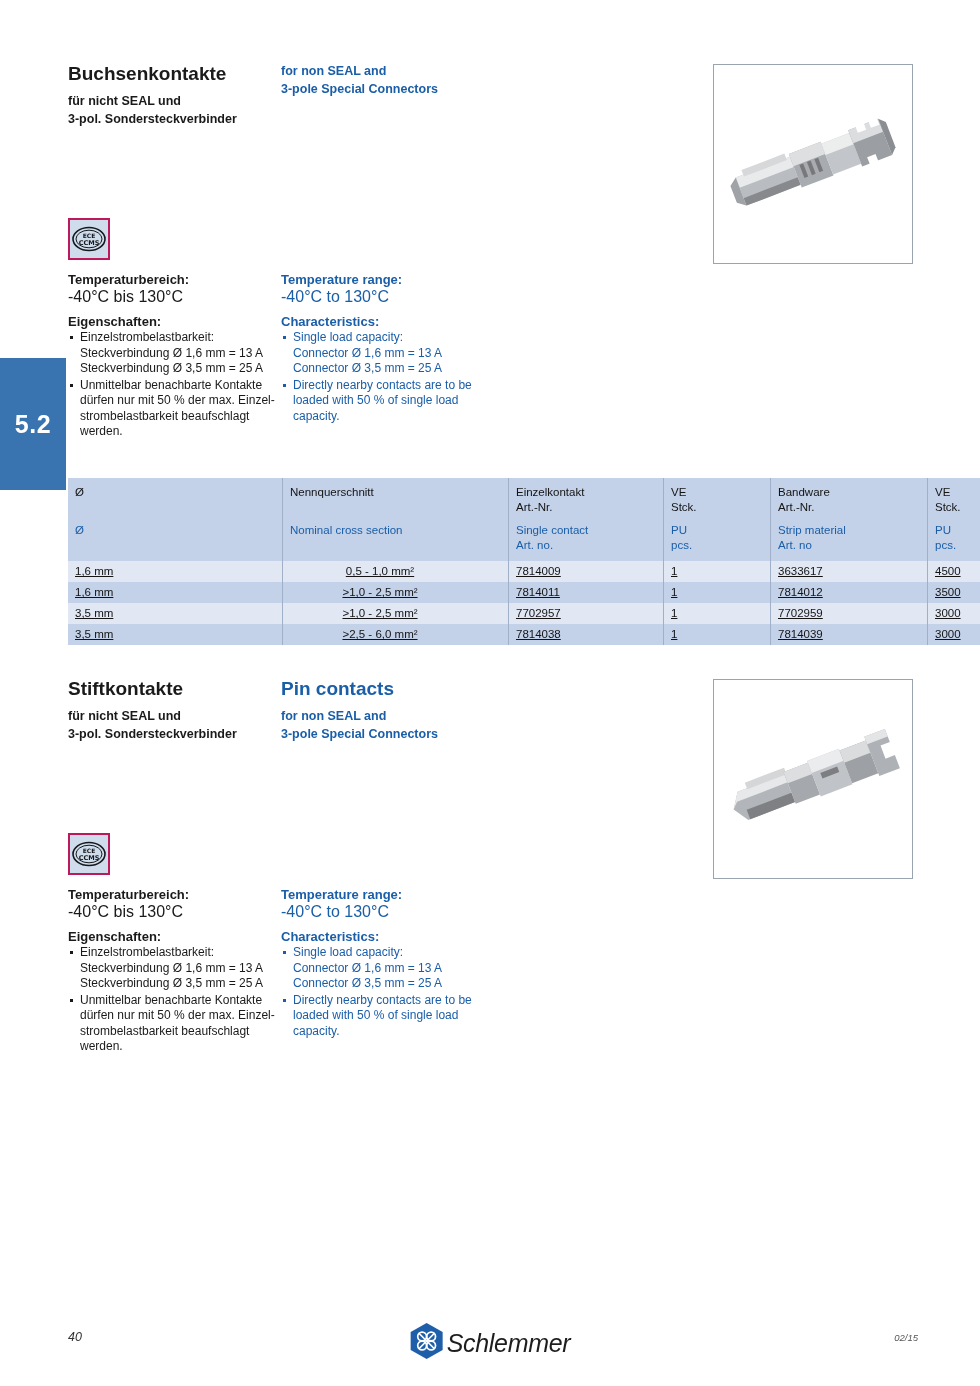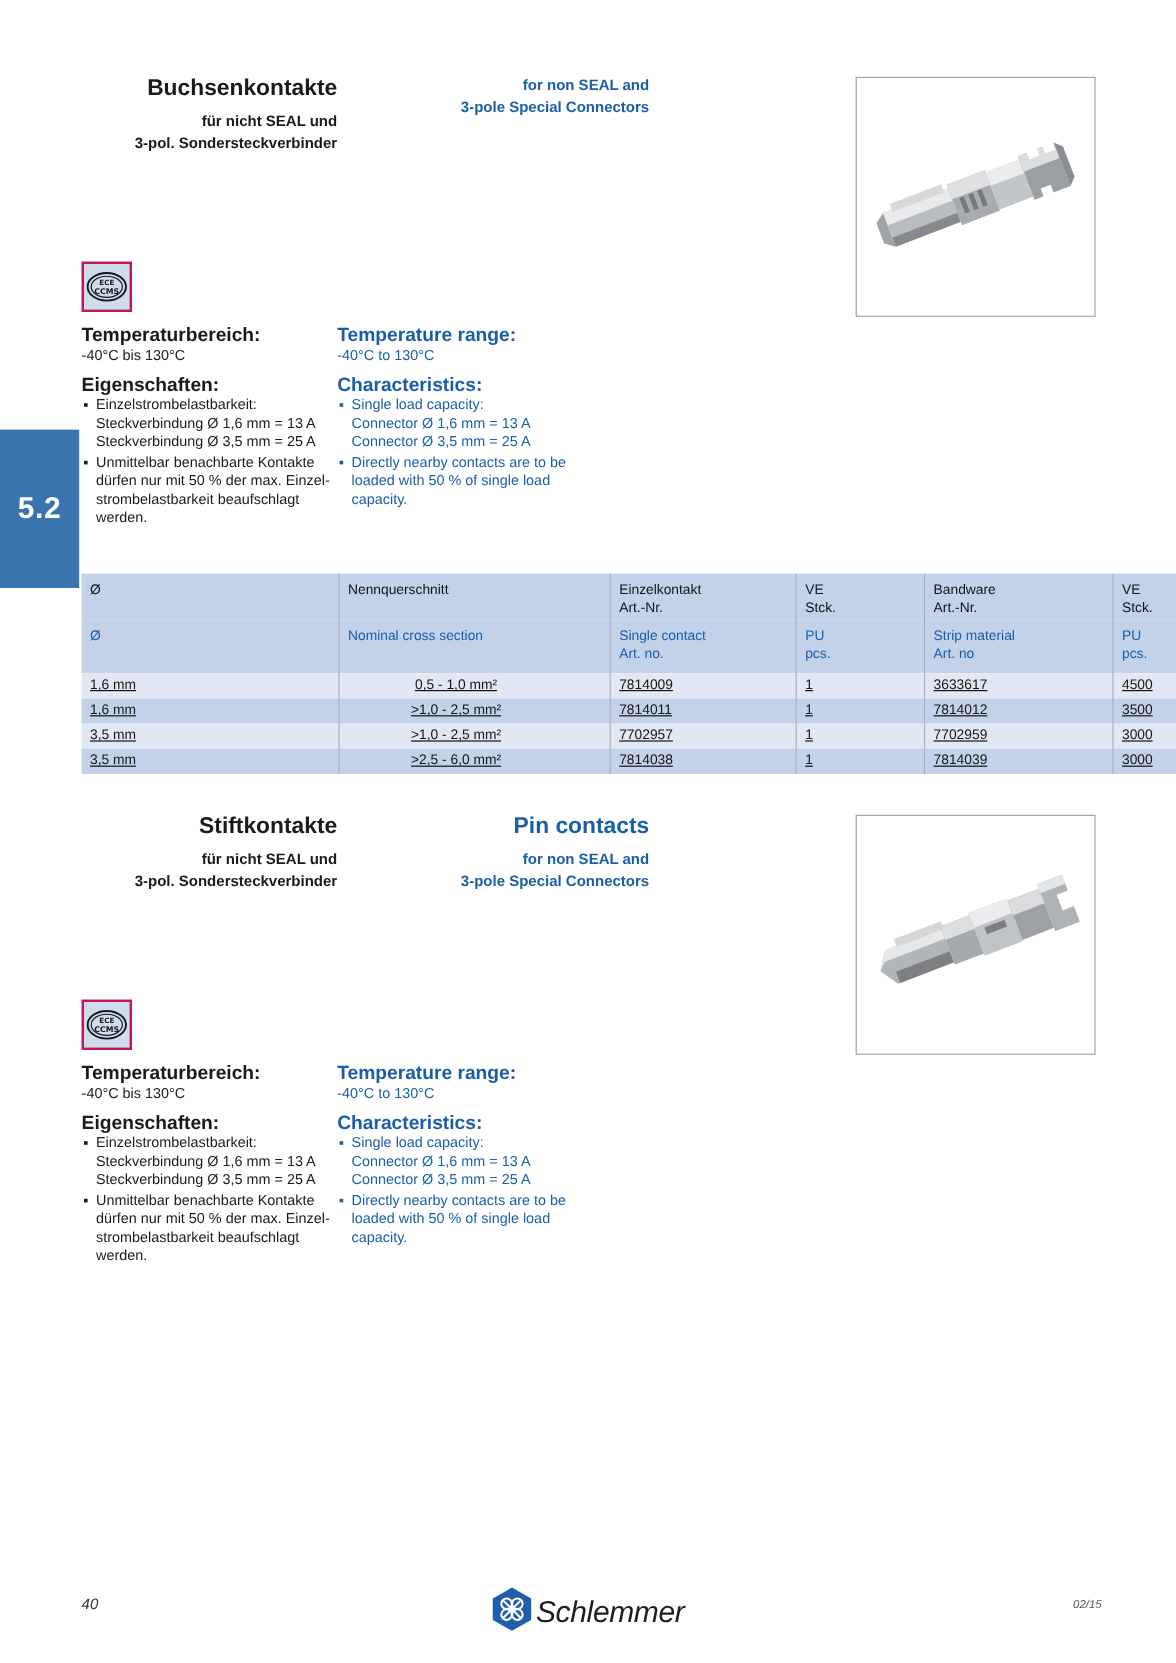--- a/index.html
+++ b/index.html
@@ -31,21 +31,21 @@
     font-size: 25px;
     font-weight: bold;
     letter-spacing: .5px;
   }
 
   
   .section { position: absolute; left: 0; width: 980px; }
   .sec-1 { top: 0; }
   .sec-2 { top: 615px; }
 
-  .heading-block { position: absolute; left: 68px; top: 62px; text-align: right; }
+  .heading-block { position: absolute; left: 68px; top: 62px; }
   .head-row { display: flex; }
   .col-de { width: 213px; }
   .col-en { width: 260px; color: #1a5ea8; }
   .title {
     font-size: 19px;
     font-weight: bold;
     line-height: 24px;
     margin-bottom: 6px;
     white-space: nowrap;
   }
@@ -69,26 +69,26 @@
     display: flex;
     align-items: center;
     justify-content: center;
   }
   .badge svg { display: block; }
 
   
   .specs { position: absolute; left: 68px; top: 272px; }
   .specs .head-row { align-items: flex-start; }
   .spec-label {
-    font-size: 16px;
+    font-size: 13px;
     font-weight: bold;
     line-height: 16px;
   }
   .spec-val {
-    font-size: 12px;
+    font-size: 16px;
     line-height: 17px;
   }
   .spec-gap { height: 9px; }
   .bullets { margin: 0; padding: 0; list-style: none; }
   .bullets > li {
     position: relative;
     padding-left: 12px;
     font-size: 12px;
     line-height: 15.5px;
     margin-bottom: 1px;

